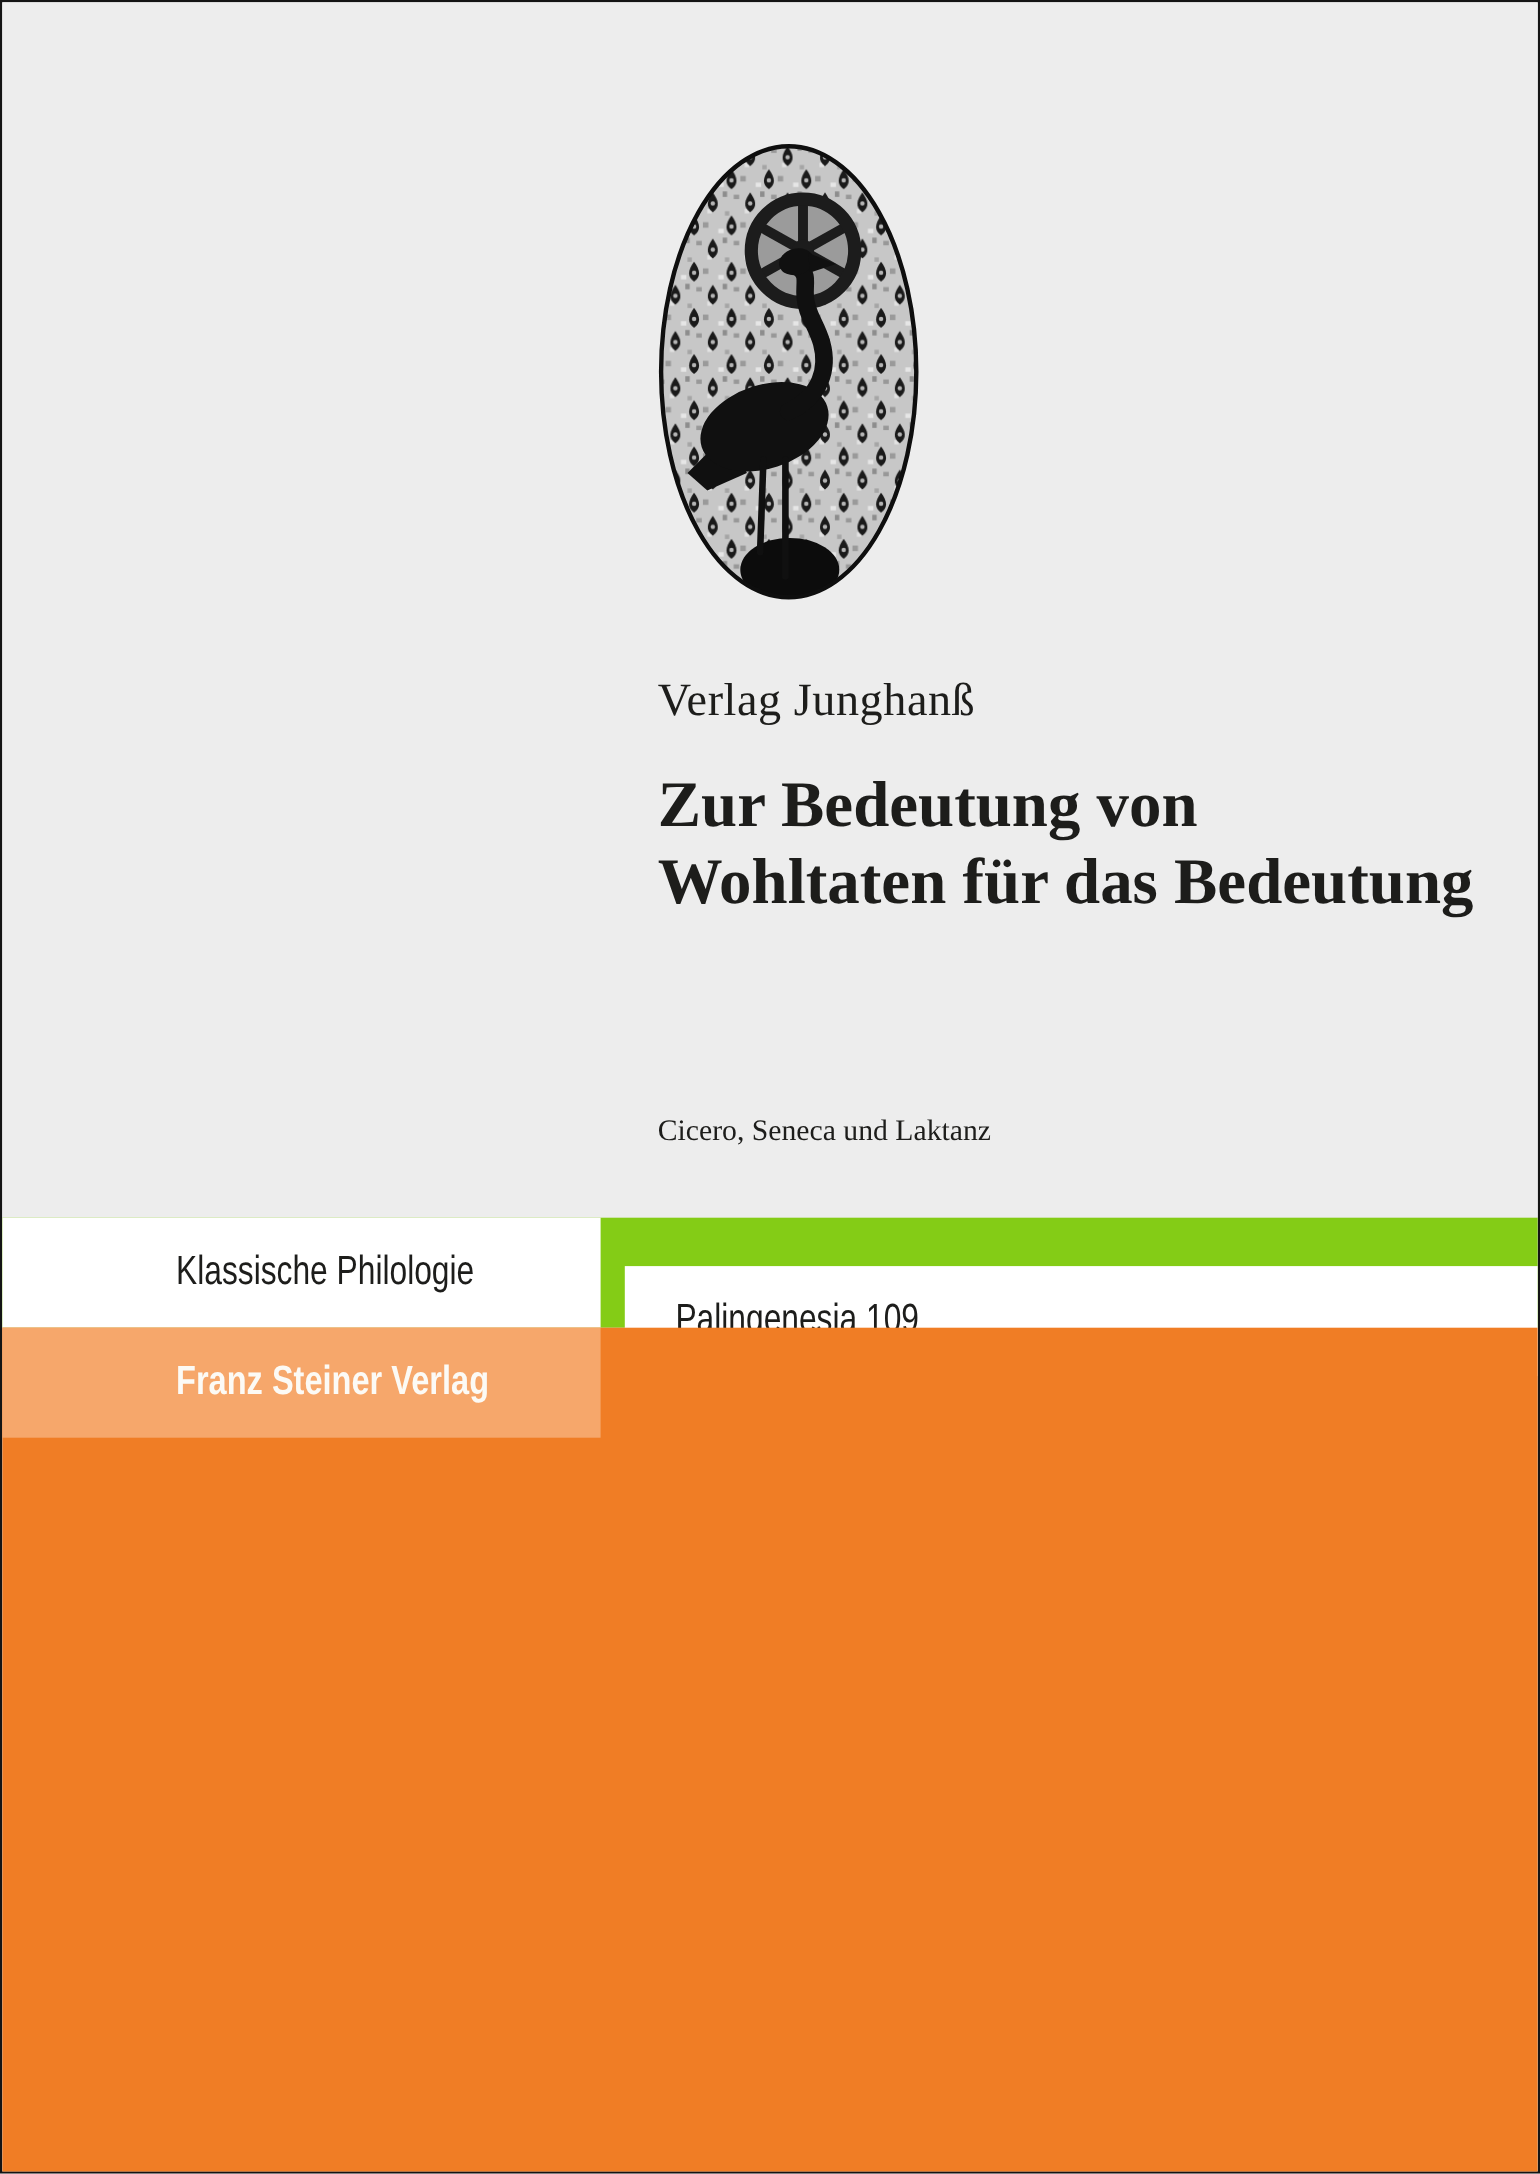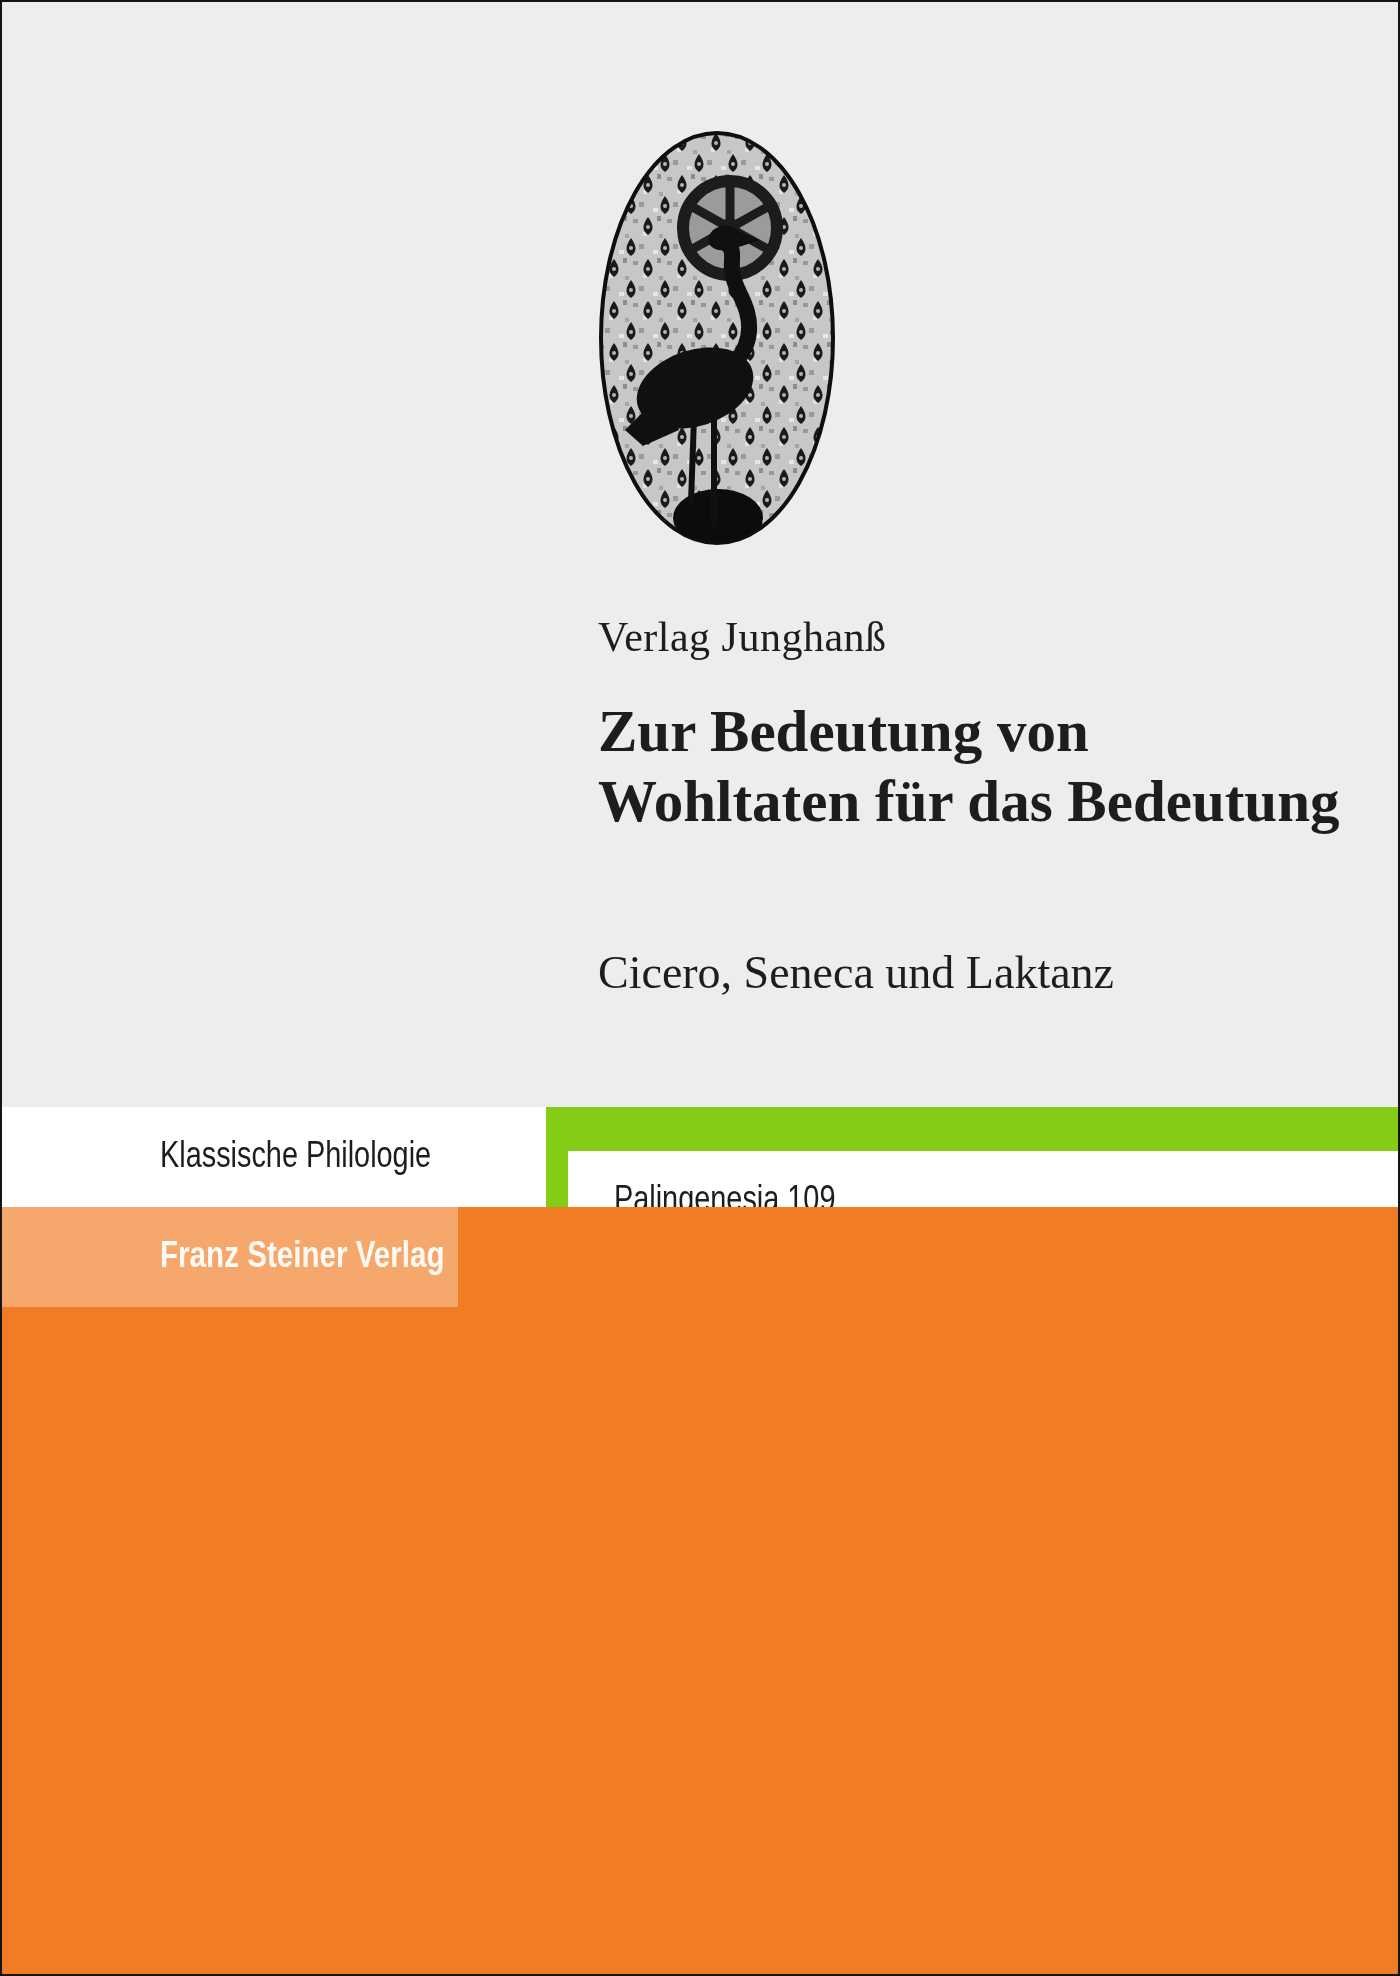--- a/index.html
+++ b/index.html
@@ -20,43 +20,43 @@
     position:absolute;left:596px;top:614px;
     font-size:42px;line-height:1;letter-spacing:.5px;
   }
   .title{
     position:absolute;left:596px;top:694px;
     font-size:59px;line-height:70px;font-weight:700;
     letter-spacing:0;
     white-space:nowrap;
   }
   .subtitle{
-    position:absolute;left:596px;top:948px;
-    font-size:46px;line-height:45px;
+    position:absolute;left:596px;top:1003px;
+    font-size:27px;line-height:45px;
     white-space:nowrap;
   }
   .subtitle .it{font-style:italic;}
   
   .series-band{position:absolute;left:0;top:1105px;width:100%;height:100px;background:#84cc16;}
   .panel{position:absolute;top:0;height:100%;background:#FFFFFF;}
   .panel-left{left:0;width:544px;}
   .panel-right{left:566px;right:0;margin-top:44px;}
   .band-label{
     position:absolute;top:50%;
     font-family:"Liberation Sans", sans-serif;
     font-size:37px;font-weight:400;color:#1D1D1B;
     transform:translateY(-54%) scaleX(0.78);
     transform-origin:0 50%;
     white-space:nowrap;
   }
   .label-series-left{left:158px;}
   .label-series-right{left:46px;} 
   
   .orange-area{position:absolute;left:0;top:1205px;width:100%;height:771px;background:#F07D25;}
-  .publisher-box{position:absolute;left:0;top:0;width:456px;height:100px;background:#F6A76B;}
+  .publisher-box{position:absolute;left:0;top:0;width:544px;height:100px;background:#F6A76B;}
   .publisher-label{
     position:absolute;left:158px;top:50%;
     font-family:"Liberation Sans", sans-serif;
     font-size:37px;font-weight:700;color:#FCFAF5;
     transform:translateY(-54%) scaleX(0.80);
     transform-origin:0 50%;
     white-space:nowrap;
   }
 </style>
 </head>

